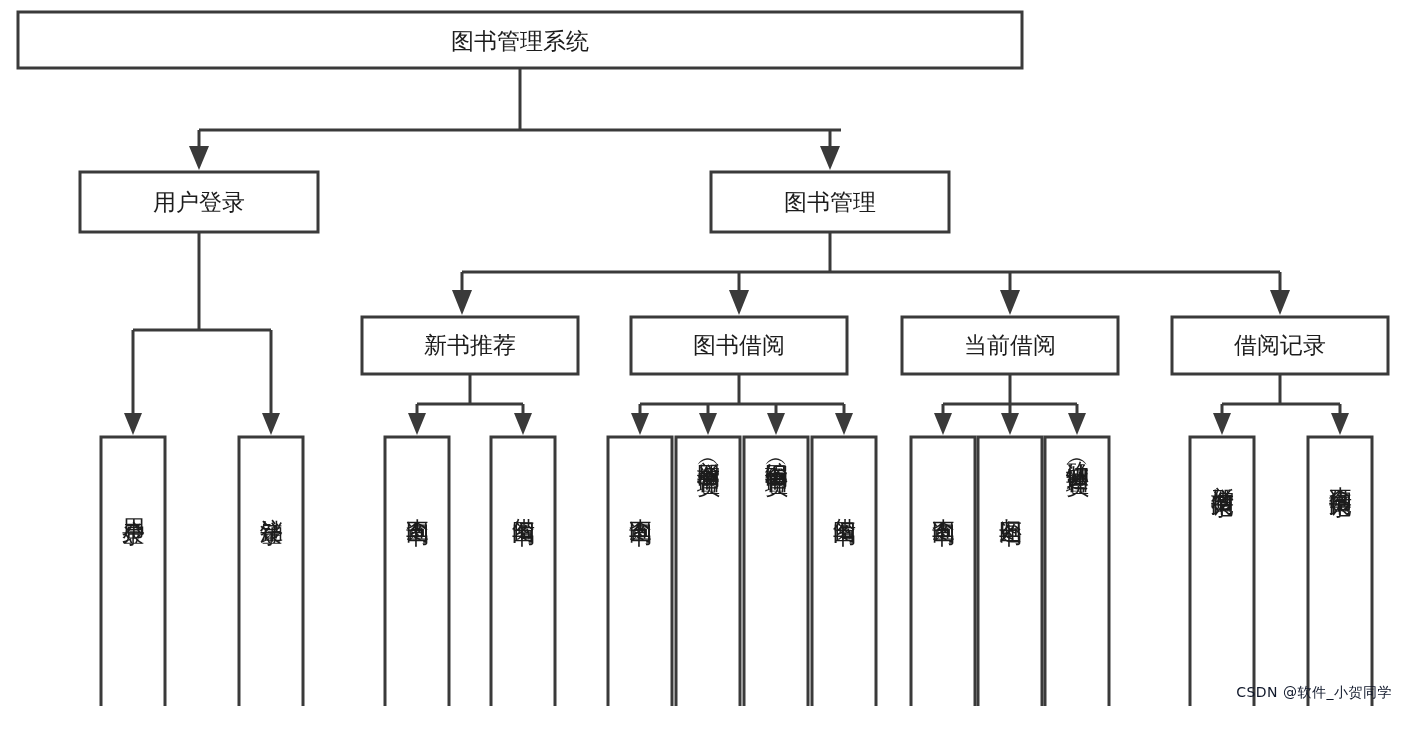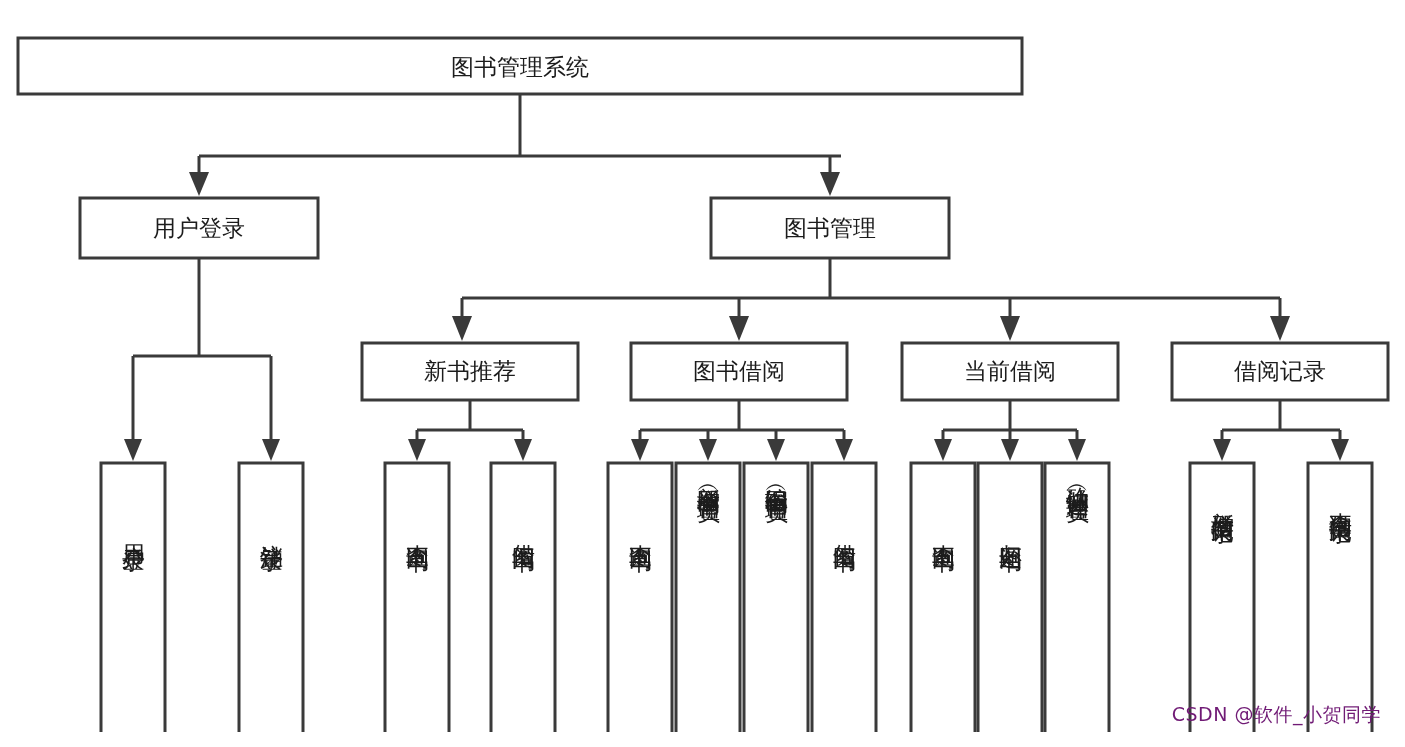--- a/index.html
+++ b/index.html
@@ -10,21 +10,20 @@
   }
   body {
     font-family: "DejaVu Sans", "Liberation Sans", sans-serif;
   }
   #diagram-root {
     position: relative;
     width: 1405px;
     height: 706px;
     background: #ffffff;
     overflow: hidden;
-    margin-top: 26px;
   }
   svg.chart-svg {
     position: absolute;
     left: 0;
     top: 0;
     width: 1405px;
     height: 747px;
     display: block;
   }
   .node-box {
@@ -59,25 +58,25 @@
     line-height: 1.12;
     color: #1c1c1c;
     letter-spacing: 2px;
     white-space: nowrap;
     text-align: center;
     pointer-events: none;
     transform: translateX(-50%);
   }
   .watermark {
     position: absolute;
-    right: 24px;
+    right: 13px;
     bottom: 4px;
     font-family: "DejaVu Sans", "Liberation Sans", sans-serif;
-    font-size: 19px;
-    color: #701a75;
+    font-size: 14px;
+    color: #0f172a;
     letter-spacing: 0.5px;
     white-space: nowrap;
   }
 </style>
 </head>
 <body>
 
 <div id="diagram-root">
 
   <svg class="chart-svg" viewBox="0 0 1405 747">

